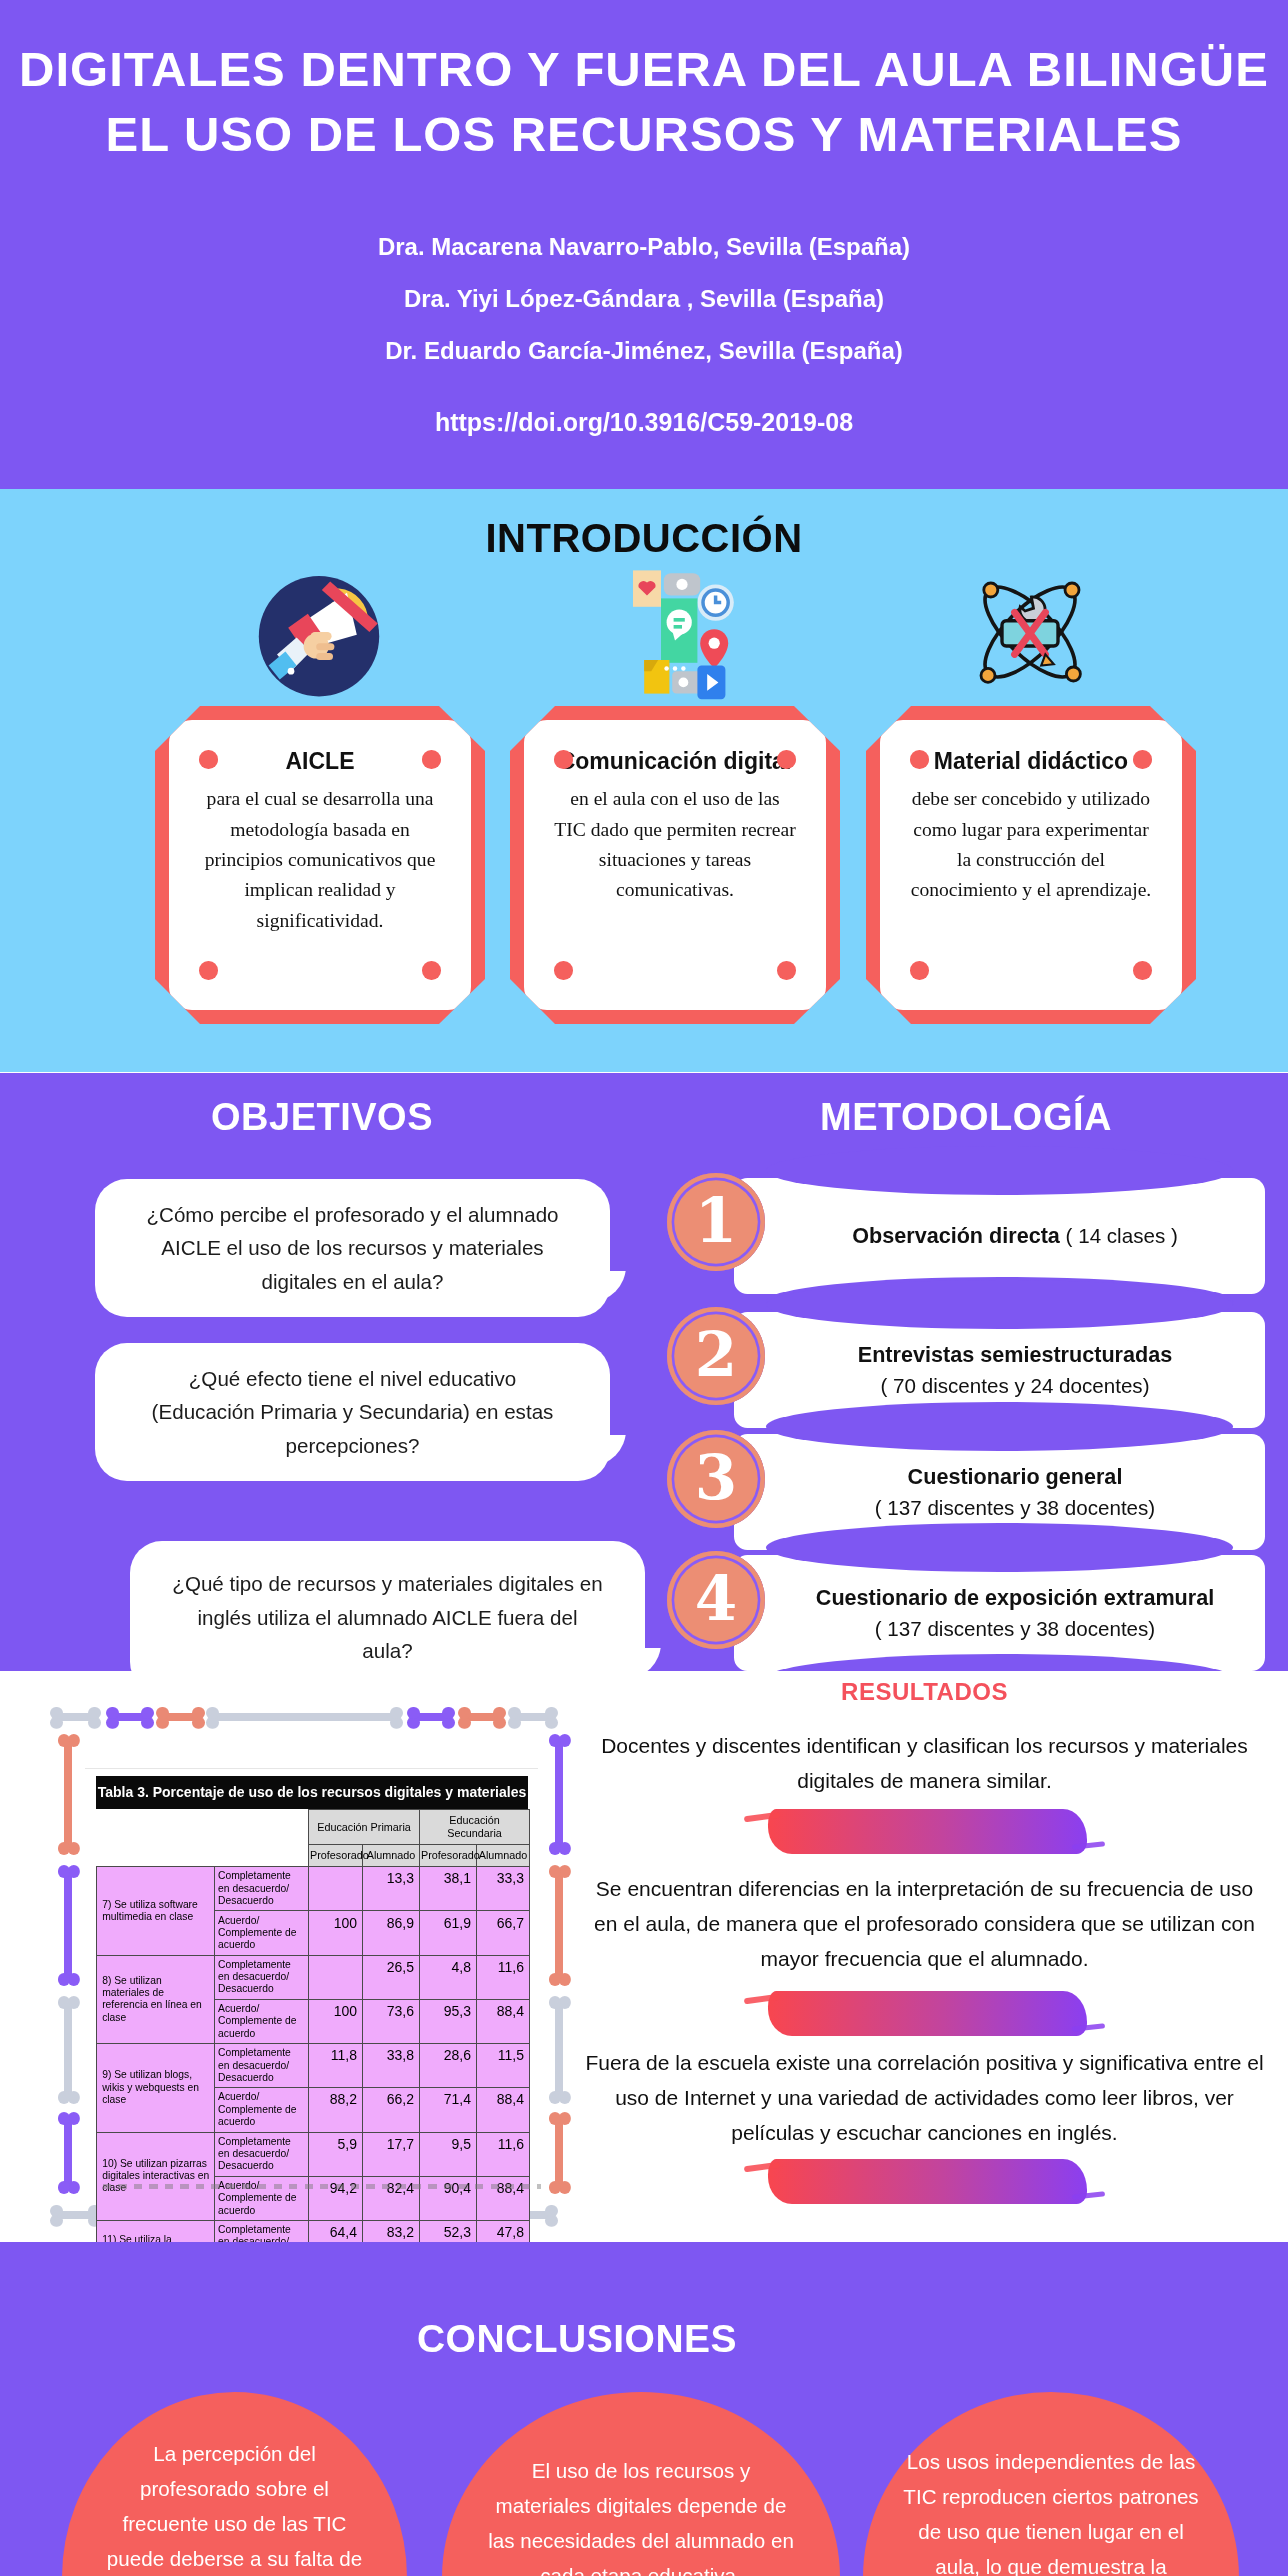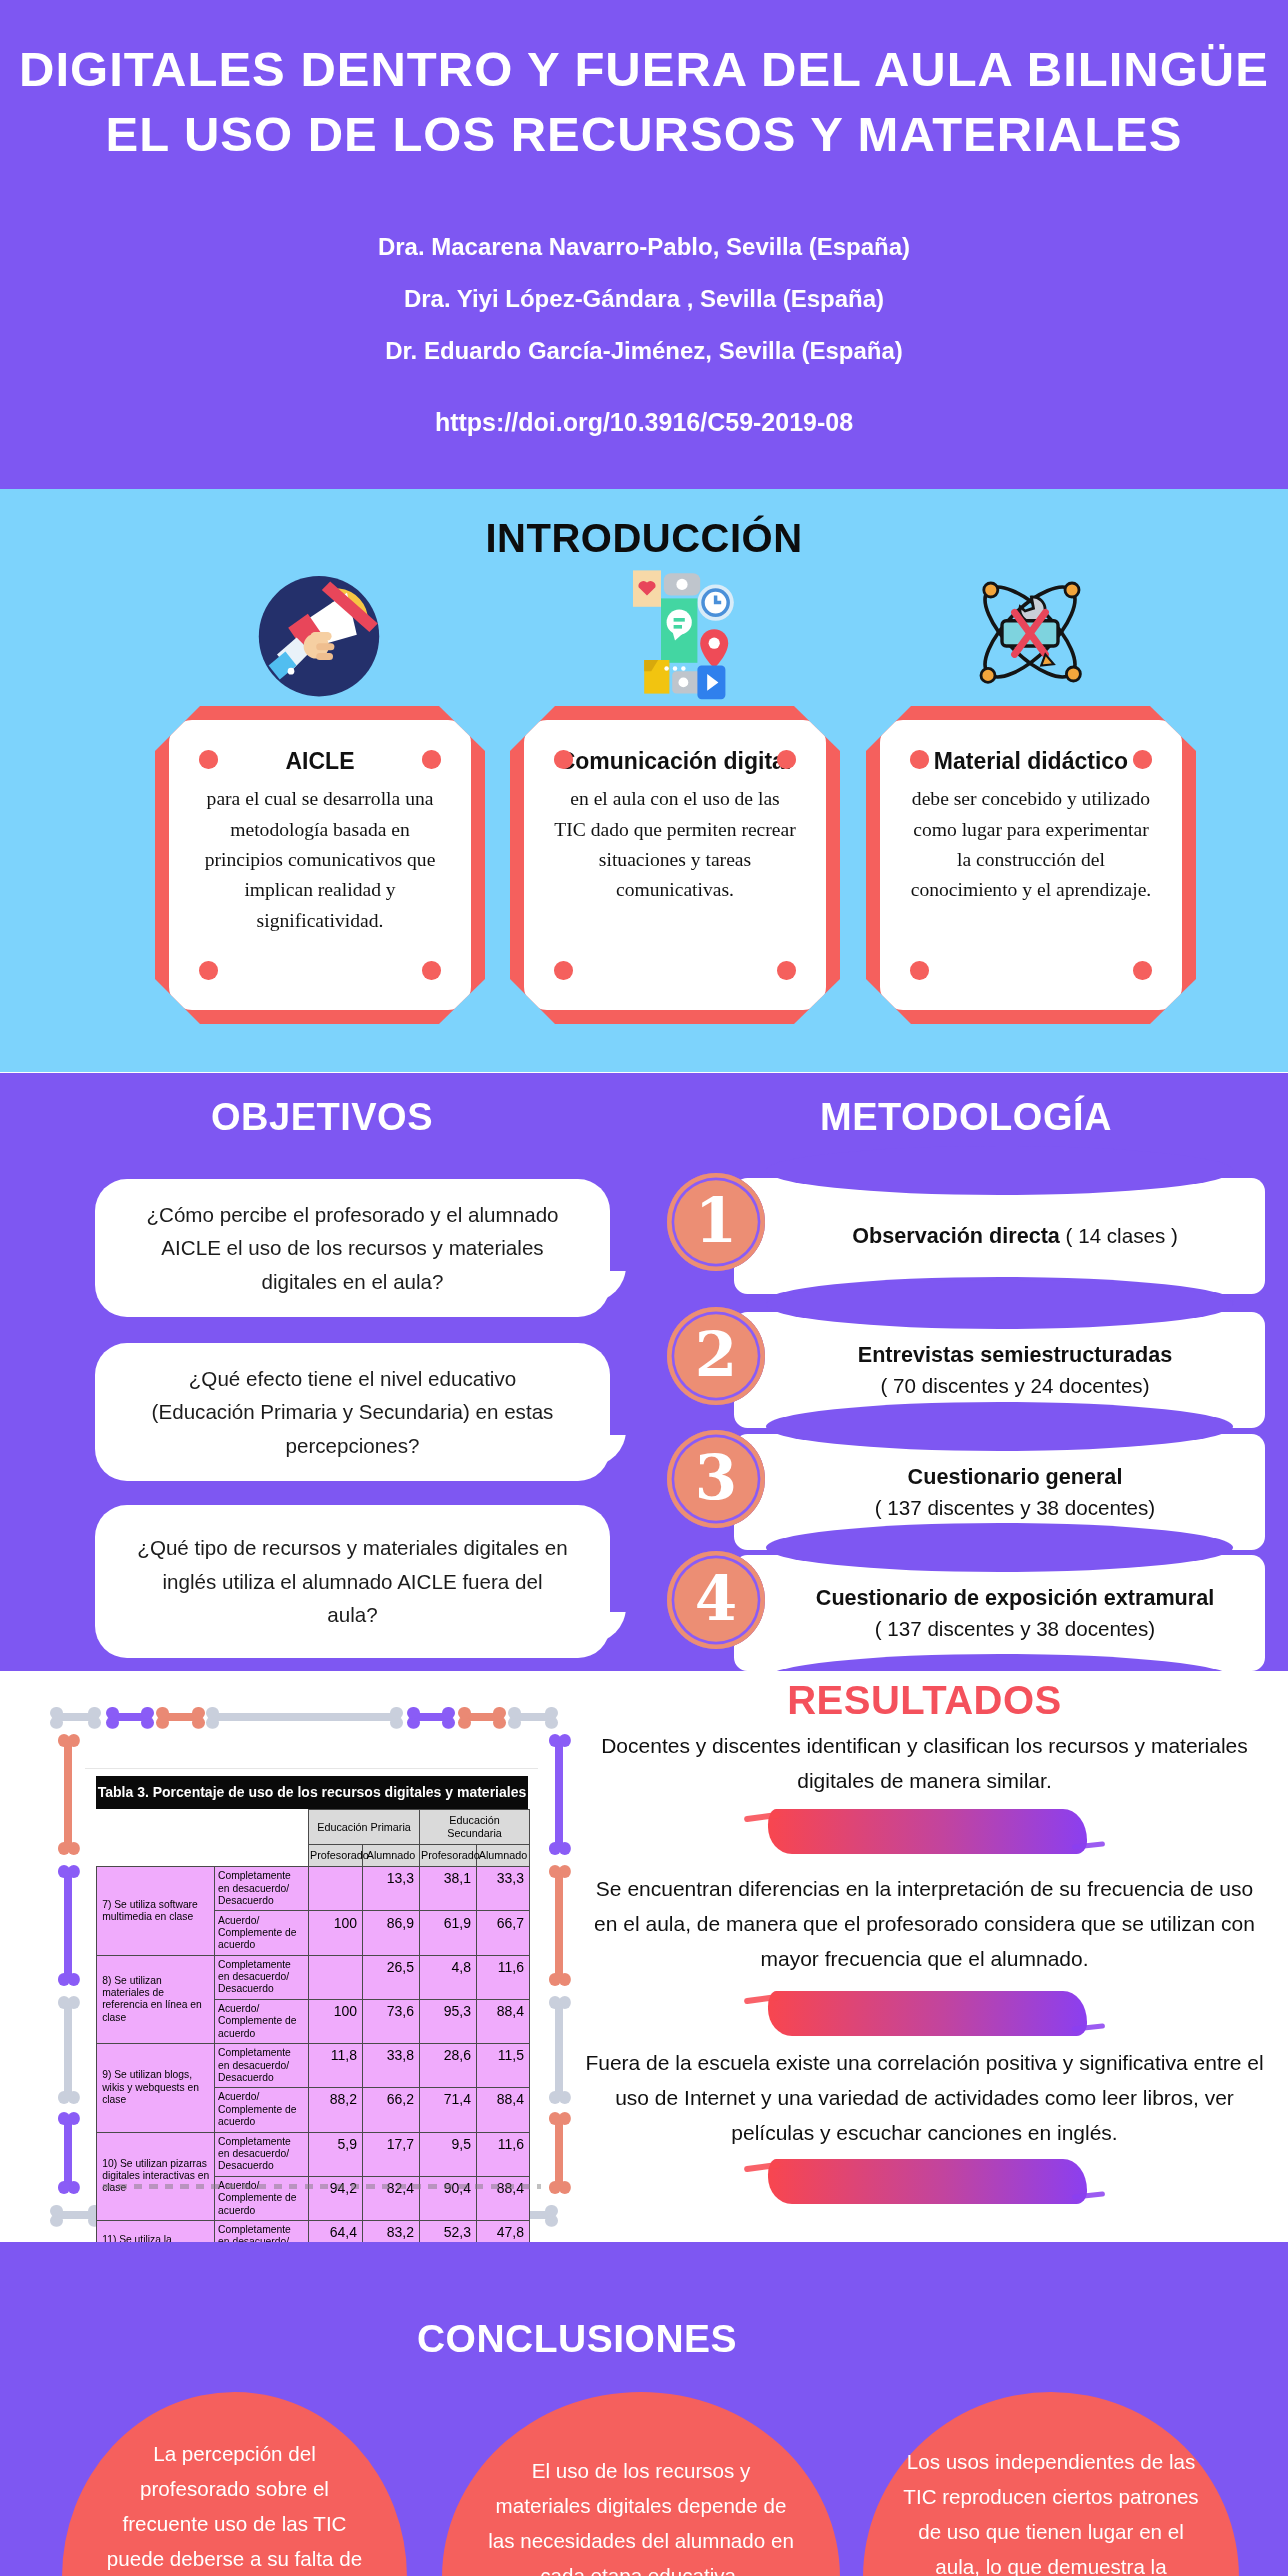--- a/index.html
+++ b/index.html
@@ -70,21 +70,21 @@
   #rtable th,#rtable td{border:1px solid #4a4a4a; vertical-align:top; font-size:10.3px; line-height:1.2; padding:3.1px 3.1px;}
   #rtable thead th{background:#DADADA; font-weight:400; font-size:10.8px; text-align:center; vertical-align:middle; padding:4.1px 1px;}
   #rtable thead th.empty{background:#fff; border-top:1px solid #fff; border-left:1px solid #fff;}
   #rtable td.item{font-size:10.3px; vertical-align:middle; padding-left:5.2px;}
   #rtable td.likert{font-size:10.3px;}
   #rtable td.num{text-align:right; padding-right:5px; font-size:14px;}
   .tfrag{left:103px; top:513px; width:438px; height:5.2px; opacity:.45; filter:blur(0.5px);
          background:repeating-linear-gradient(90deg,#777 0 8.2px,transparent 8.2px 15.5px);}
   .rule{left:85px; top:97px; width:453px; height:1px; background:#e6e6e6;}
 
-  #res-heading{left:582px; top:7.2px; width:685px; color:var(--coral-head); font-weight:700; font-size:40px; letter-spacing:0.5px;}
+  #res-heading{left:582px; top:7.2px; width:685px; color:var(--coral-head); font-weight:700; font-size:24px; letter-spacing:0.5px;}
   .res-para{left:582px; width:685px; font-size:21px; line-height:1.66; color:#101010; text-align:center;}
   .brush{left:768px; width:319px; height:45px;
          background:linear-gradient(90deg,#F8464F 0%,#C2449E 55%,#8B3FF0 100%);
          border-radius:8.2px 24px 10.3px 24px / 15.5px 31px 12.4px 27px;}
   .brush::before{content:''; position:absolute; left:-24px; top:5.2px; width:36px; height:6.2px; border-radius:4.1px; background:#F8464F; transform:rotate(-8deg); opacity:.85;}
   .brush::after{content:''; position:absolute; right:-17.5px; bottom:6.2px; width:33px; height:5.2px; border-radius:4.1px; background:#8B3FF0; transform:rotate(-6deg); opacity:.85;}
 
   
   #sec-conclusions{top:2242px; height:606px; background:var(--purple);}
   #conc-heading{top:75px; left:0; width:1154px; color:#fff; font-weight:700; font-size:39px; letter-spacing:0.5px;}
@@ -220,21 +220,21 @@
     <div class="abs half-heading ctr" style="left:644px;">METODOLOGÍA</div>
 
     <div class="abs bubble" style="top:106px; height:138px;">
       <div class="bubble-text">¿Cómo percibe el profesorado y el alumnado AICLE el uso de los recursos y materiales digitales en el aula?</div>
       <div class="tail"></div>
     </div>
     <div class="abs bubble" style="top:270px; height:138px;">
       <div class="bubble-text">¿Qué efecto tiene el nivel educativo (Educación Primaria y Secundaria) en estas percepciones?</div>
       <div class="tail"></div>
     </div>
-    <div class="abs bubble" style="top:432px; height:153px;">
+    <div class="abs bubble" style="top:468px; height:153px;margin-left:35px;">
       <div class="bubble-text">¿Qué tipo de recursos y materiales digitales en inglés utiliza el alumnado AICLE fuera del aula?</div>
       <div class="tail"></div>
     </div>
 
     <div class="abs numcircle" style="top:100px;">
         <span>1</span>
       </div>
     <div class="abs band" style="top:105px;">
       <div class="band-text"><span class="band-title">Observación directa</span><span> ( 14 clases )</span></div>
     </div>

